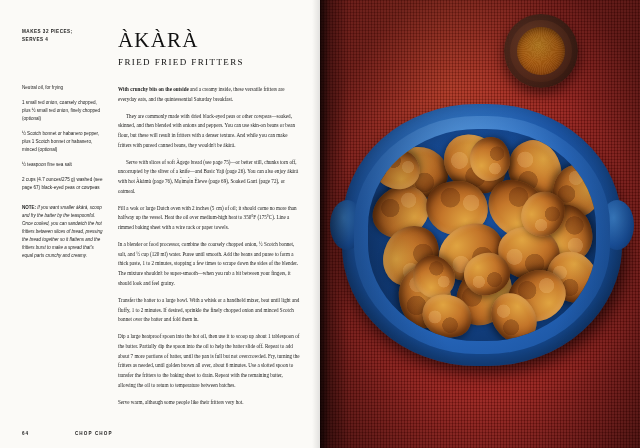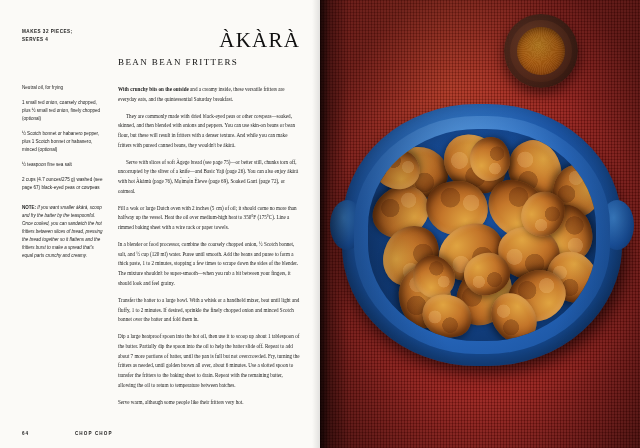--- a/index.html
+++ b/index.html
@@ -79,21 +79,20 @@
     flex: 1 1 auto;
     padding-top: 2px;
   }
   h1.recipe-title {
     font-family: "Liberation Serif", serif;
     font-size: 21px;
     letter-spacing: 1.2px;
     font-weight: normal;
     margin: 0 0 4px 0;
     color: #111;
-    text-align: right;
   }
   h2.recipe-sub {
     font-family: "Liberation Serif", serif;
     font-size: 9px;
     letter-spacing: 1.4px;
     font-weight: normal;
     margin: 0 0 18px 0;
     color: #111;
   }
   .body-text p {
@@ -280,21 +279,21 @@
         </div>
 
         <div class="note">
           <b>NOTE:</b>
           <i>If you want smaller àkàrà, scoop and fry the batter by the teaspoonful. Once cooked, you can sandwich the hot fritters between slices of bread, pressing the bread together so it flattens and the fritters burst to make a spread that's equal parts crunchy and creamy.</i>
         </div>
       </div>
 
       <div class="col-main">
         <h1 class="recipe-title">ÀKÀRÀ</h1>
-        <h2 class="recipe-sub">BEAN BEAN FRITTERS</h2>
+        <h2 class="recipe-sub">FRIED FRIED FRITTERS</h2>
 
         <div class="body-text">
           <p><b>With crunchy bits on the outside</b> and a creamy inside, these versatile fritters are everyday eats, and the quintessential Saturday breakfast.</p>
           <p class="indent">They are commonly made with dried black-eyed peas or other cowpeas—soaked, skinned, and then blended with onions and peppers. You can use skin-on beans or bean flour, but these will result in fritters with a denser texture. And while you can make fritters with pureed canned beans, they wouldn't be àkàrà.</p>
           <p class="indent">Serve with slices of soft Àgege bread (see page 75)—or better still, chunks torn off, uncorrupted by the sliver of a knife—and Basic Yaji (page 26). You can also enjoy àkàrà with hot Àkàmù (page 76), Mọ́imọ́in Èlewe (page 69), Soaked Garri (page 72), or oatmeal.</p>
           <p>Fill a wok or large Dutch oven with 2 inches (5 cm) of oil; it should come no more than halfway up the vessel. Heat the oil over medium-high heat to 350°F (175°C). Line a rimmed baking sheet with a wire rack or paper towels.</p>
           <p>In a blender or food processor, combine the coarsely chopped onion, ½ Scotch bonnet, salt, and ½ cup (120 ml) water. Puree until smooth. Add the beans and puree to form a thick paste, 1 to 2 minutes, stopping a few times to scrape down the sides of the blender. The mixture shouldn't be super-smooth—when you rub a bit between your fingers, it should look and feel grainy.</p>
           <p>Transfer the batter to a large bowl. With a whisk or a handheld mixer, beat until light and fluffy, 1 to 2 minutes. If desired, sprinkle the finely chopped onion and minced Scotch bonnet over the batter and fold them in.</p>
           <p>Dip a large heatproof spoon into the hot oil, then use it to scoop up about 1 tablespoon of the batter. Partially dip the spoon into the oil to help the batter slide off. Repeat to add about 7 more portions of batter, until the pan is full but not overcrowded. Fry, turning the fritters as needed, until golden brown all over, about 6 minutes. Use a slotted spoon to transfer the fritters to the baking sheet to drain. Repeat with the remaining batter, allowing the oil to return to temperature between batches.</p>
           <p>Serve warm, although some people like their fritters very hot.</p>

